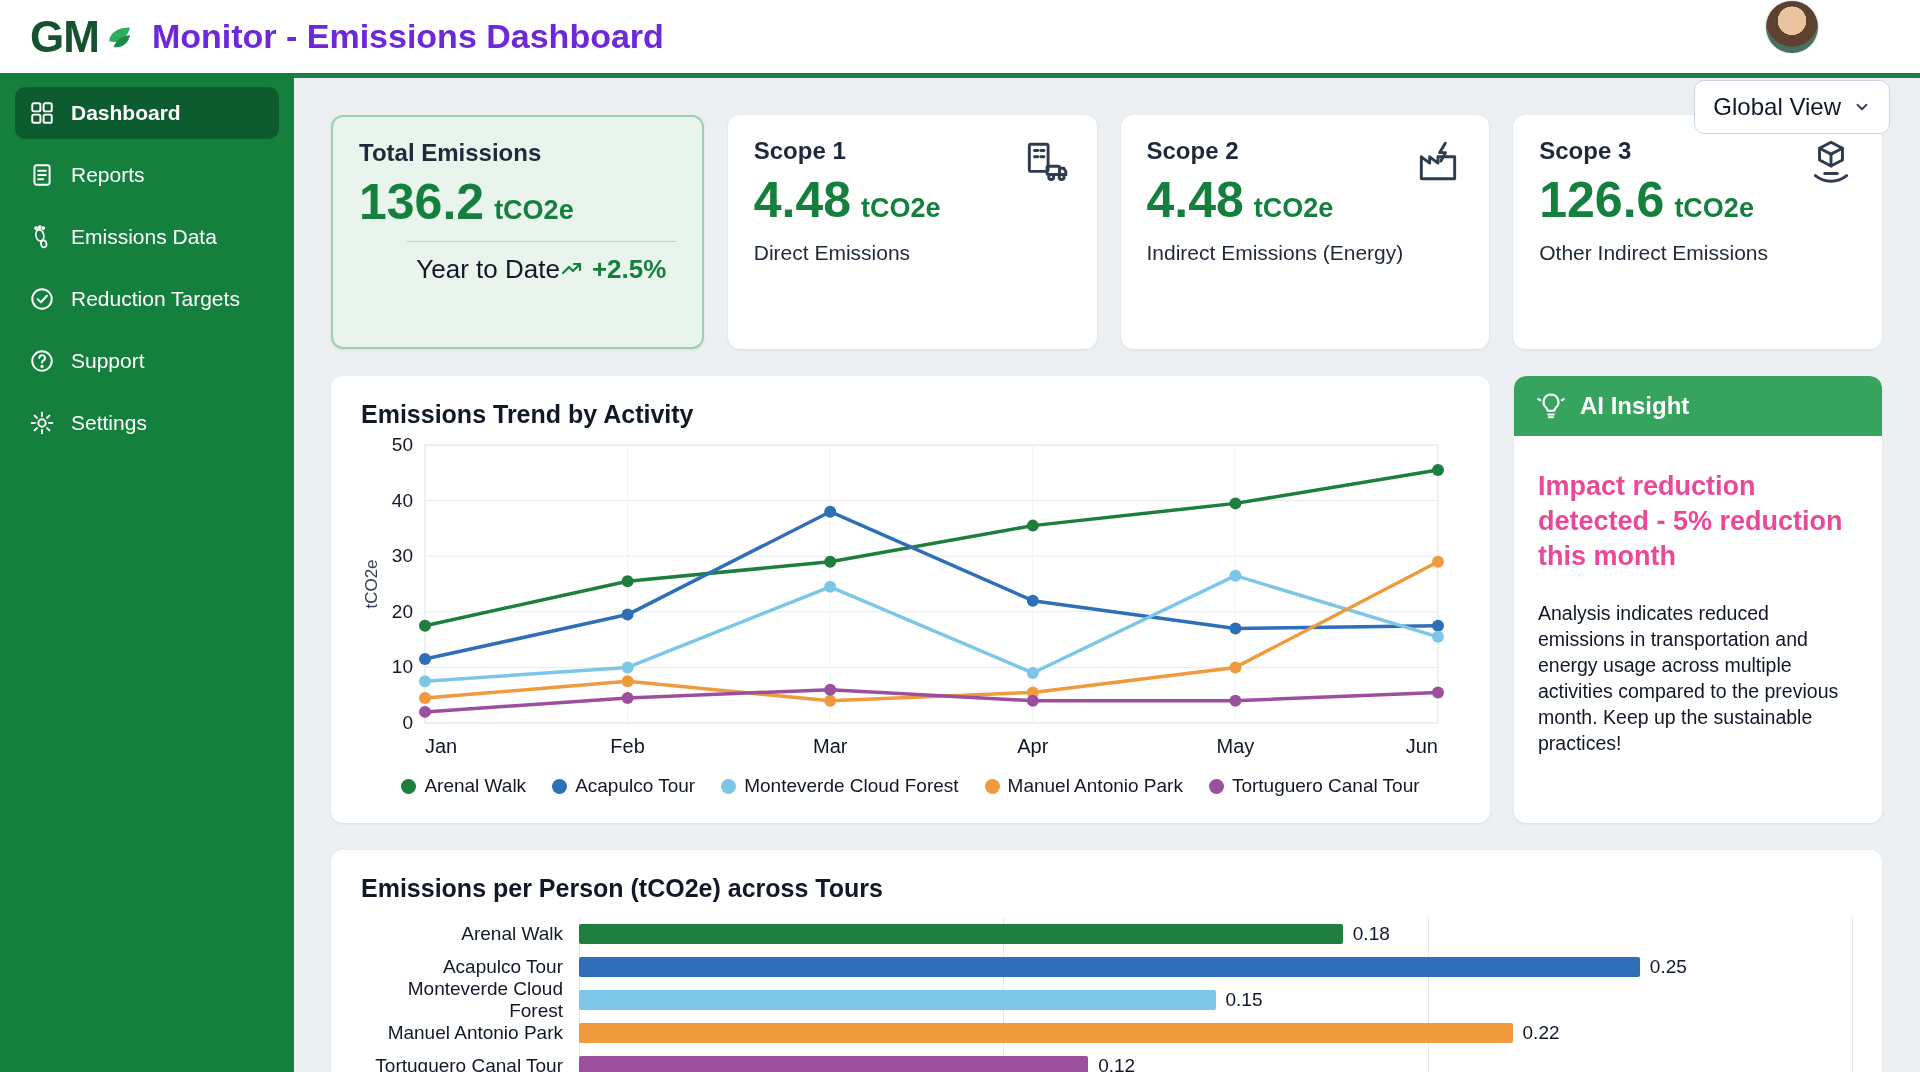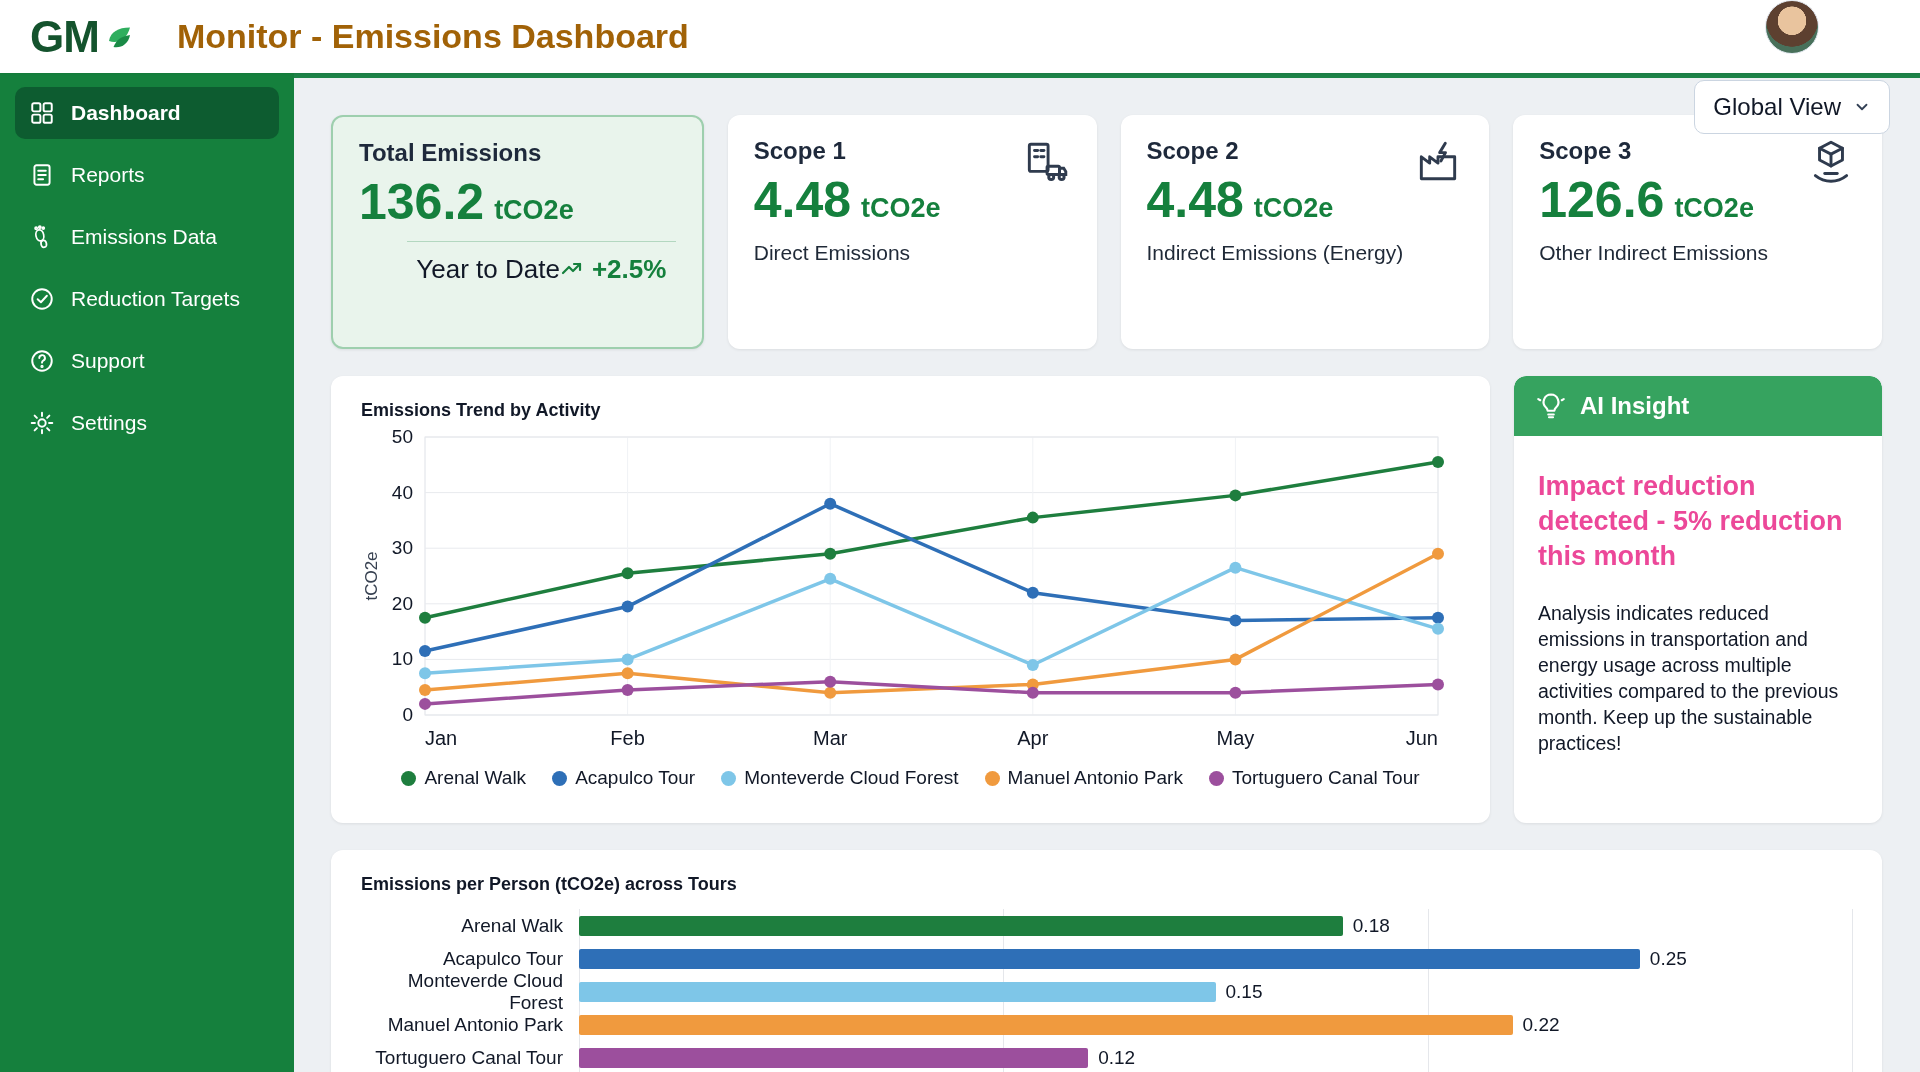--- a/index.html
+++ b/index.html
@@ -3,21 +3,21 @@
 <meta charset="utf-8">
 <style>
   * { box-sizing: border-box; margin: 0; padding: 0; }
   html, body { width: 1920px; height: 1072px; overflow: hidden; }
   body { font-family: "Liberation Sans", sans-serif; background: #edf0f3; color: #111827; }
 
   
   .topbar { height: 73px; background: #ffffff; display: flex; align-items: center; padding: 0 30px; box-shadow: 0 1px 2px rgba(0,0,0,.06); position: relative; z-index: 5; }
   .logo-wrap { display: flex; align-items: center; gap: 4px; }
   .logo-text { font-size: 44px; font-weight: 800; color: #14532d; letter-spacing: -1px; }
-  .app-title { margin-left: 38px; font-size: 34px; font-weight: 600; color: #a16207; }
+  .app-title { margin-left: 13px; font-size: 34px; font-weight: 600; color: #6d28d9; }
   .topbar-right { margin-left: auto; display: flex; align-items: center; gap: 26px; flex-direction: column; }
   .bell-wrap { position: relative; width: 34px; height: 34px; color: #33415c; cursor: pointer; }
   .bell-dot { position: absolute; top: 0; right: 1px; width: 11px; height: 11px; background: #ef4444; border-radius: 50%; }
   .avatar { width: 54px; height: 54px; border-radius: 50%; background: radial-gradient(circle at 50% 38%, #e9c49e 0 34%, #5d4030 35% 62%, #48705a 63% 100%); border: 1px solid #e2e8f0; cursor: pointer; }
   .global-btn { display: flex; align-items: center; gap: 12px; border: 1px solid #cbd5e1; border-radius: 10px; padding: 12px 18px; font-size: 24px; color: #111827; background: #fff; cursor: pointer; font-family: inherit; }
 
   
   .app { display: flex; height: 999px; }
   .sidebar { width: 294px; background: #15803d; padding: 14px 15px 0 15px; flex-shrink: 0; }
   .side-item { display: flex; align-items: center; gap: 16px; color: #ffffff; padding: 13px 14px; border-radius: 10px; margin-bottom: 10px; font-size: 21px; cursor: pointer; }
@@ -35,21 +35,21 @@
   .kpi-unit { font-size: 27px; font-weight: 700; color: #15803d; }
   .kpi-sub { font-size: 21px; color: #1f2937; margin-top: 16px; }
   .kpi-footer { display: flex; justify-content: center; align-items: center; margin-top: 14px; padding-top: 12px; border-top: 1px solid rgba(21,128,61,.25); font-size: 26px; margin-left: 48px; }
   .kpi-delta { display: flex; align-items: center; gap: 8px; color: #15803d; font-weight: 700; }
   .kpi-icon { position: absolute; top: 22px; right: 26px; color: #2f3b4e; }
 
   
   .content-row { display: flex; gap: 24px; margin-top: 27px; }
   .card { background: #ffffff; border-radius: 12px; box-shadow: 0 1px 3px rgba(0,0,0,.08); }
   .trend-card { flex: 1; height: 447px; padding: 24px 30px; }
-  .card-title { font-size: 18px; font-weight: 700; color: #111827; }
+  .card-title { font-size: 25px; font-weight: 700; color: #111827; }
   .legend { display: flex; justify-content: center; gap: 26px; margin-top: 6px; flex-wrap: wrap; }
   .legend-item { display: flex; align-items: center; gap: 8px; font-size: 19px; color: #111827; }
   .legend-dot { width: 15px; height: 15px; border-radius: 50%; display: inline-block; }
   svg text { font-family: "Liberation Sans", sans-serif; }
 
   .insight-card { width: 368px; height: 447px; display: flex; flex-direction: column; overflow: hidden; gap: 11px; }
   .insight-header { background: #36a35f; color: #ffffff; display: flex; align-items: center; gap: 14px; padding: 15px 22px; font-size: 24px; font-weight: 700; border-radius: 12px 12px 0 0; }
   .insight-headline { padding: 22px 24px 0 24px; color: #ec4899; font-weight: 700; font-size: 27px; line-height: 1.3; }
   .insight-body { padding: 16px 24px; font-size: 19.5px; line-height: 1.33; color: #111827; }
 

